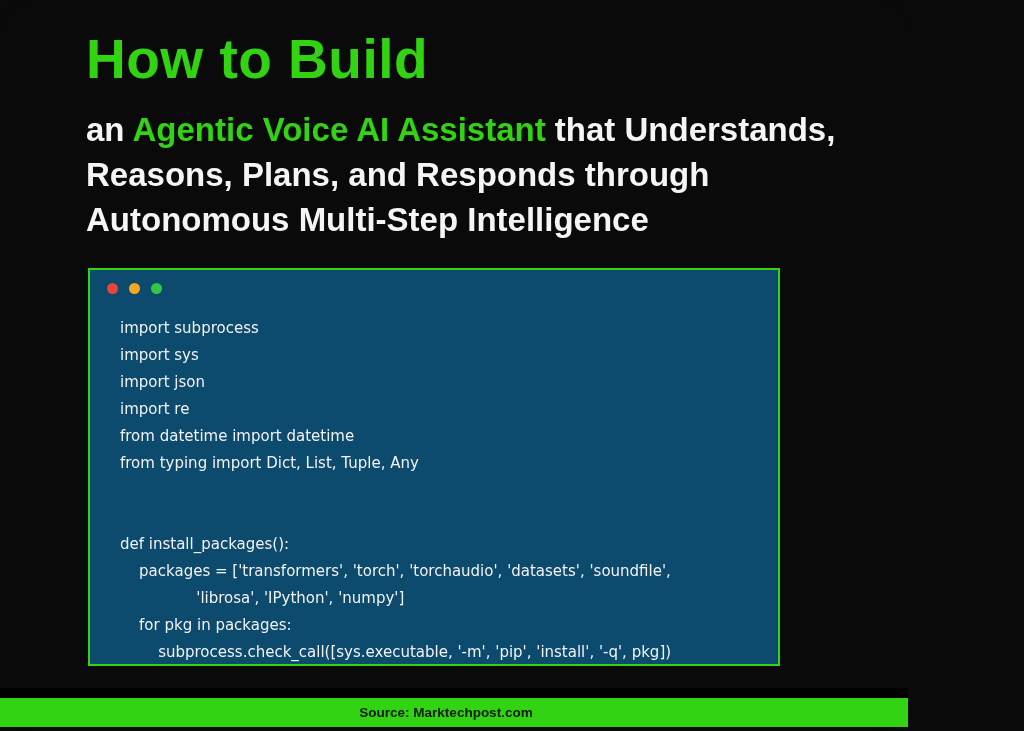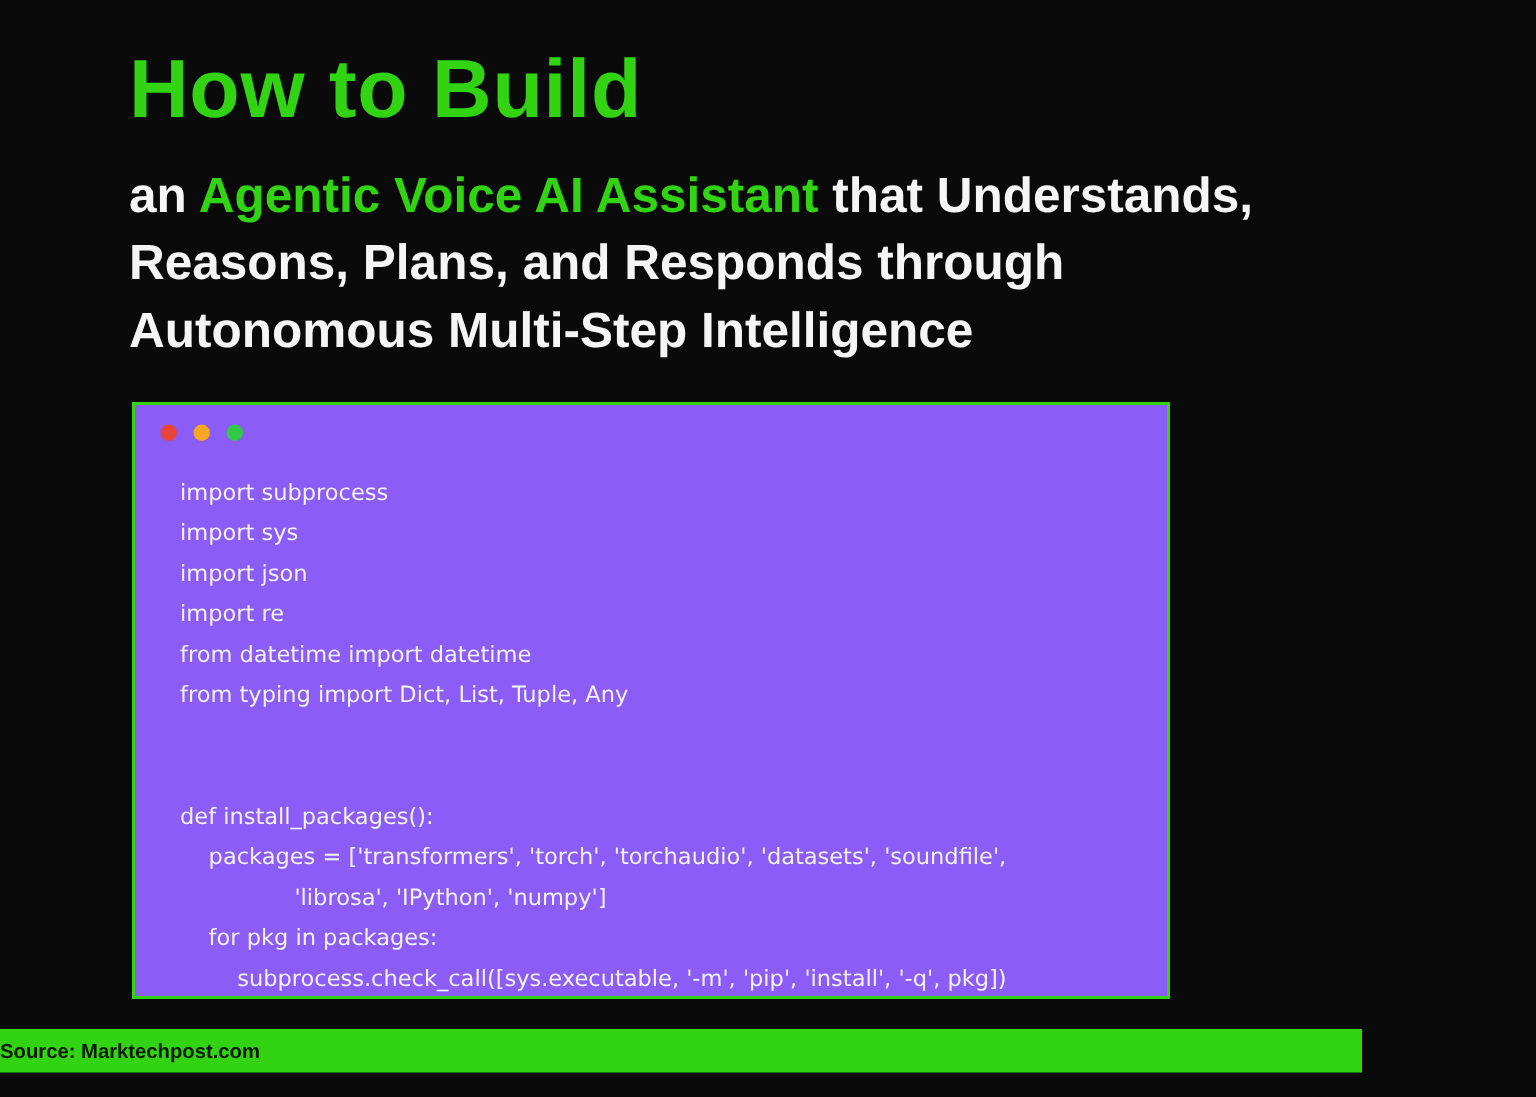--- a/index.html
+++ b/index.html
@@ -44,21 +44,21 @@
     font-family: "Liberation Sans", sans-serif;
   }
   .subtitle .highlight {
     color: var(--accent-green);
   }
   .code-window {
     margin: 26px 0 0 88px;
     width: 692px;
     height: 398px;
     border: 2px solid var(--accent-green);
-    background: #8b5cf6;
+    background: #0c4a6e;
     overflow: hidden;
   }
   .traffic-lights {
     display: flex;
     gap: 11px;
     padding: 13px 0 0 17px;
   }
   .dot {
     width: 11px;
     height: 11px;
@@ -81,27 +81,27 @@
     position: absolute;
     left: 0;
     bottom: 29px;
     width: 100%;
     height: 14px;
     background: #010101;
   }
   .footer {
     position: absolute;
     left: 0;
-    bottom: 16px;
+    bottom: 4px;
     width: 100%;
     height: 29px;
     background: var(--accent-green);
     display: flex;
     align-items: center;
-    justify-content: flex-start;
+    justify-content: center;
     padding-right: 16px;
   }
   .footer span {
     color: #0d1a02;
     font-size: 13.5px;
     font-weight: bold;
     font-family: "Liberation Sans", sans-serif;
   }
 </style>
 </head>

